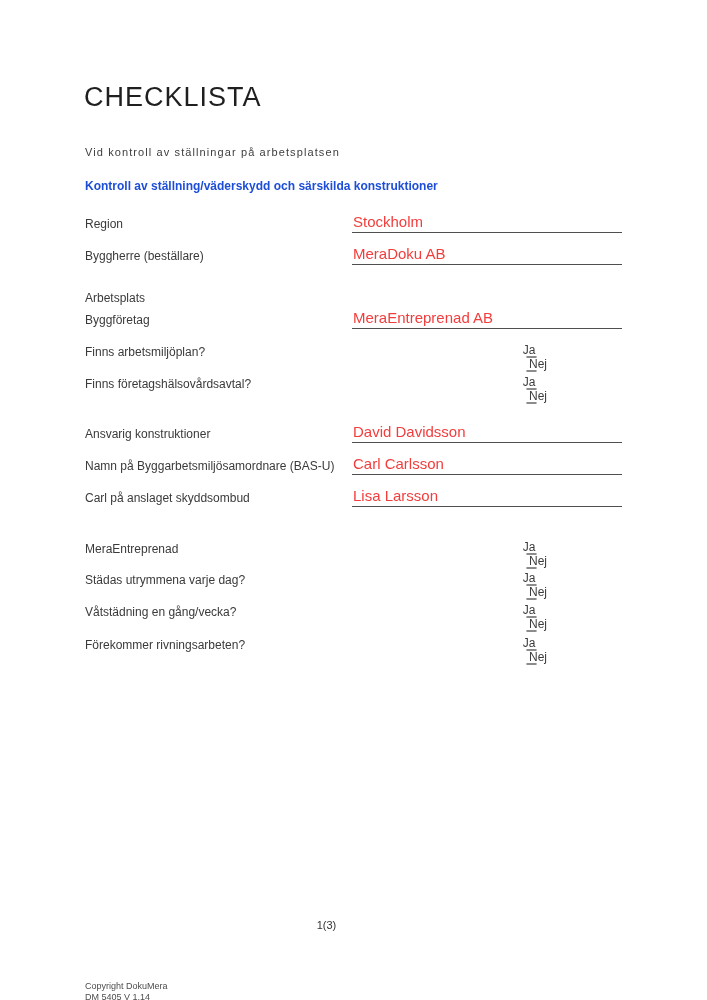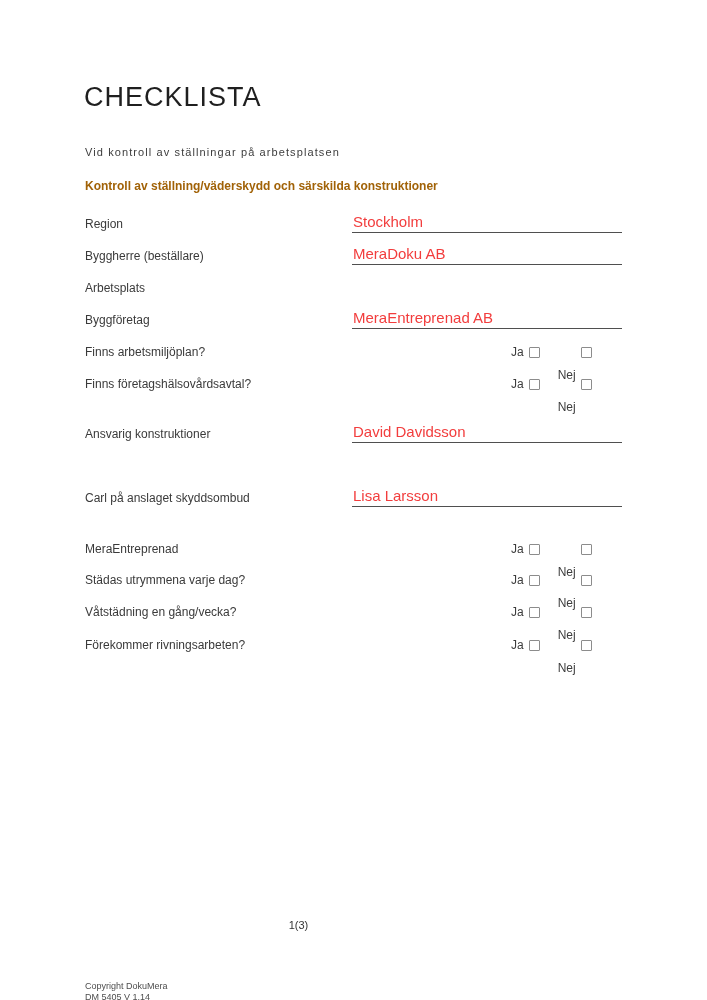--- a/index.html
+++ b/index.html
@@ -17,50 +17,50 @@
     font-size:27px;letter-spacing:1px;font-weight:400;
     color:#1f1f1f;line-height:1;
   }
   .doc-subtitle{
     position:absolute;left:85px;top:119px;
     font-size:11px;letter-spacing:1.1px;
     color:#3d3d3d;line-height:1.2;margin-top:27px;
   }
   .section-heading{
     position:absolute;left:85px;top:179px;
-    font-size:12px;font-weight:bold;color:#a16207;line-height:1.2;
+    font-size:12px;font-weight:bold;color:#1d4ed8;line-height:1.2;
   }
   .row{position:absolute;left:85px;width:537px;height:20px;}
   .row .lbl{
     position:absolute;left:0;top:0;
     font-size:12px;color:var(--label-text,#3a3a3a);white-space:nowrap;text-align:center;
   }
   .field{
     position:absolute;left:267px;top:-2px;  
     width:270px;height:17px;
     border-bottom:1.5px solid var(--underline,#4f4f4f);
   }
   .field .val{
     position:absolute;left:1px;bottom:2px;
     font-size:15px;color:var(--value-text,#f23d3d);white-space:nowrap;
   }
   .yn{
     position:absolute;left:426px;top:-1px;  
-    display:flex;align-items:center;height:16px;
+    display:flex;align-items:center;height:16px;flex-direction:column;
   }
   .yn .yn-lbl{font-size:12px;color:#3c3c3c;line-height:1;}
   .yn .cb{
     display:inline-block;width:11px;height:11px;
     border:1px solid #8c8c8c;border-radius:1px;background:#fff;
     margin-left:5px;box-sizing:border-box;
   }
-  .yn .nej{margin-left:18px;margin-top:45px;}
+  .yn .nej{margin-left:18px;}
   .page-number{
     position:absolute;left:0;top:919px;width:597px;
-    text-align:center;font-size:11px;color:#333333;
+    text-align:center;font-size:11px;color:#333333;padding-left:28px;
   }
   .doc-footer{
     position:absolute;left:85px;top:981px;
     font-size:9px;line-height:11px;color:#4d4d4d;
   }
 </style>
 </head>
 <body>
 
 <div class="page">
@@ -76,21 +76,21 @@
     </span>
   </div>
 
   <div class="row" style="top:249px">
     <span class="lbl">Byggherre (beställare)</span>
     <span class="field">
       <span class="val">MeraDoku AB</span>
     </span>
   </div>
 
-  <div class="row" style="top:281px">
+  <div class="row" style="top:291px">
     <span class="lbl">Arbetsplats</span>
   </div>
 
   <div class="row" style="top:313px">
     <span class="lbl">Byggföretag</span>
     <span class="field">
       <span class="val">MeraEntreprenad AB</span>
     </span>
   </div>
 
@@ -114,20 +114,26 @@
     </span>
   </div>
 
   <div class="row" style="top:427px">
     <span class="lbl">Ansvarig konstruktioner</span>
     <span class="field">
       <span class="val">David Davidsson</span>
     </span>
   </div>
 
+  <div class="row" style="top:459px">
+    <span class="lbl">Namn på Byggarbetsmiljösamordnare (BAS-U)</span>
+    <span class="field">
+      <span class="val">Carl Carlsson</span>
+    </span>
+  </div>
 
   <div class="row" style="top:491px">
     <span class="lbl">Carl på anslaget skyddsombud</span>
     <span class="field">
       <span class="val">Lisa Larsson</span>
     </span>
   </div>
 
   <div class="row" style="top:542px">
     <span class="lbl">MeraEntreprenad</span>

